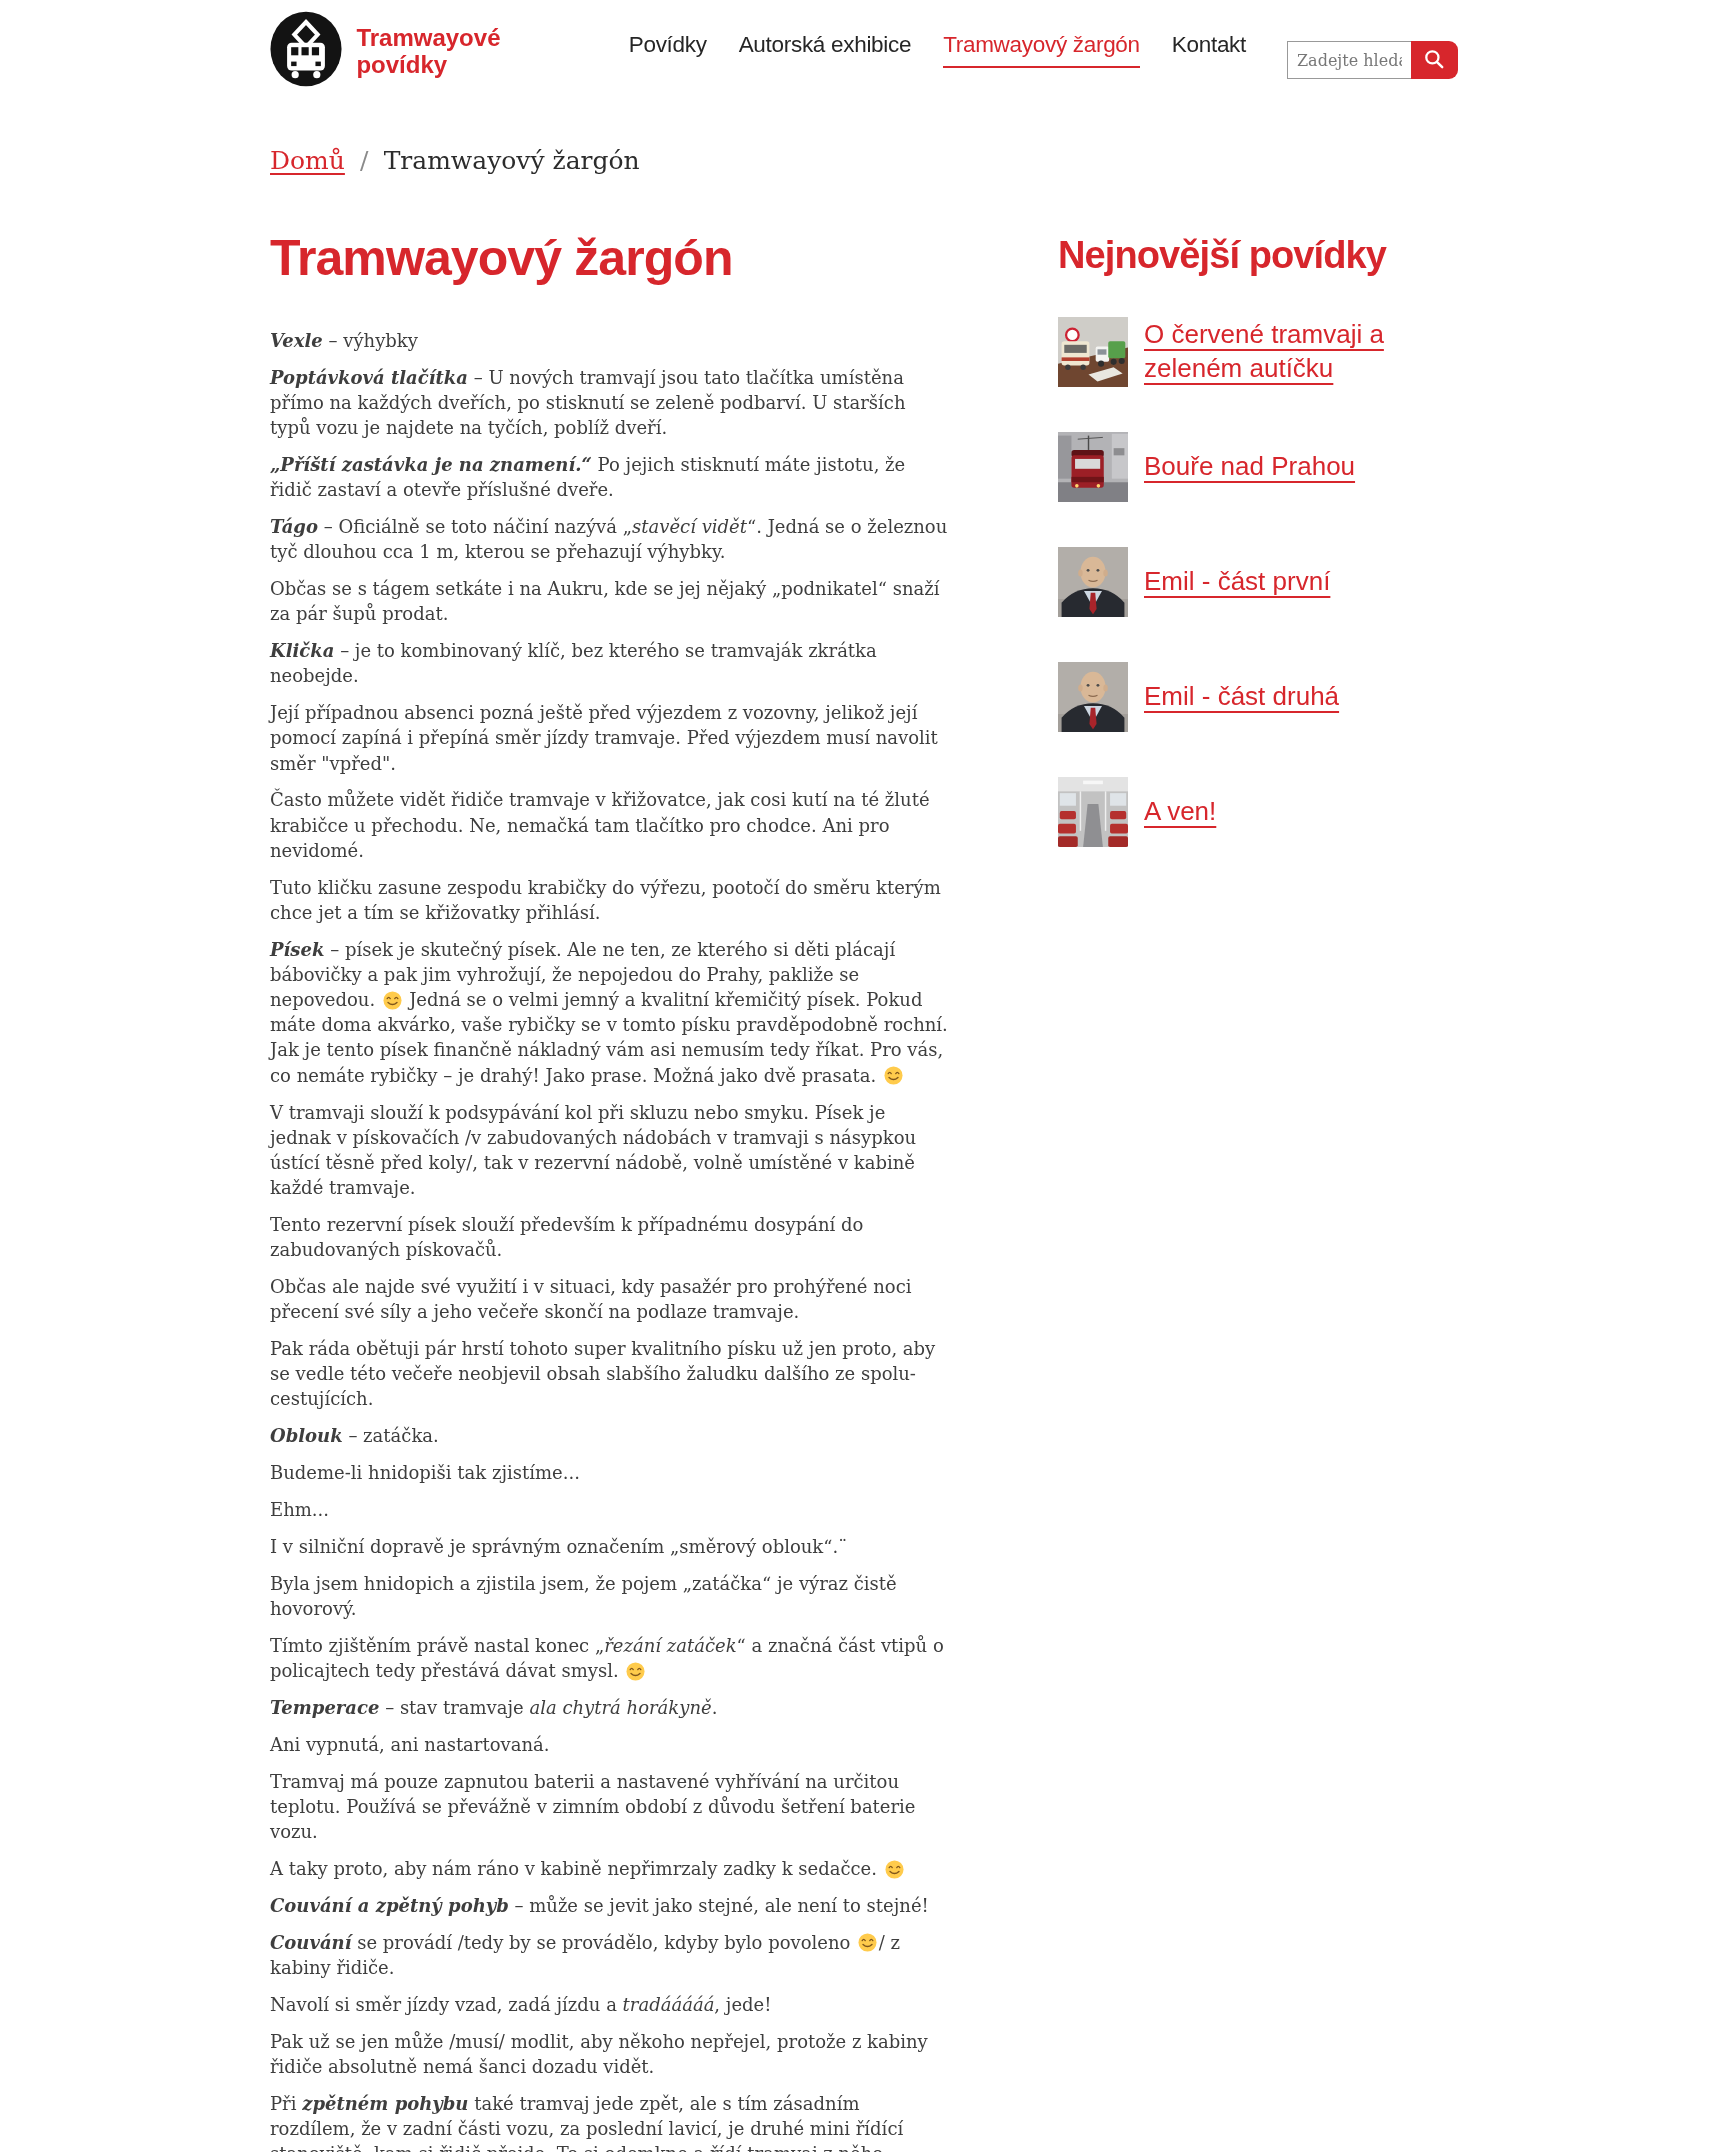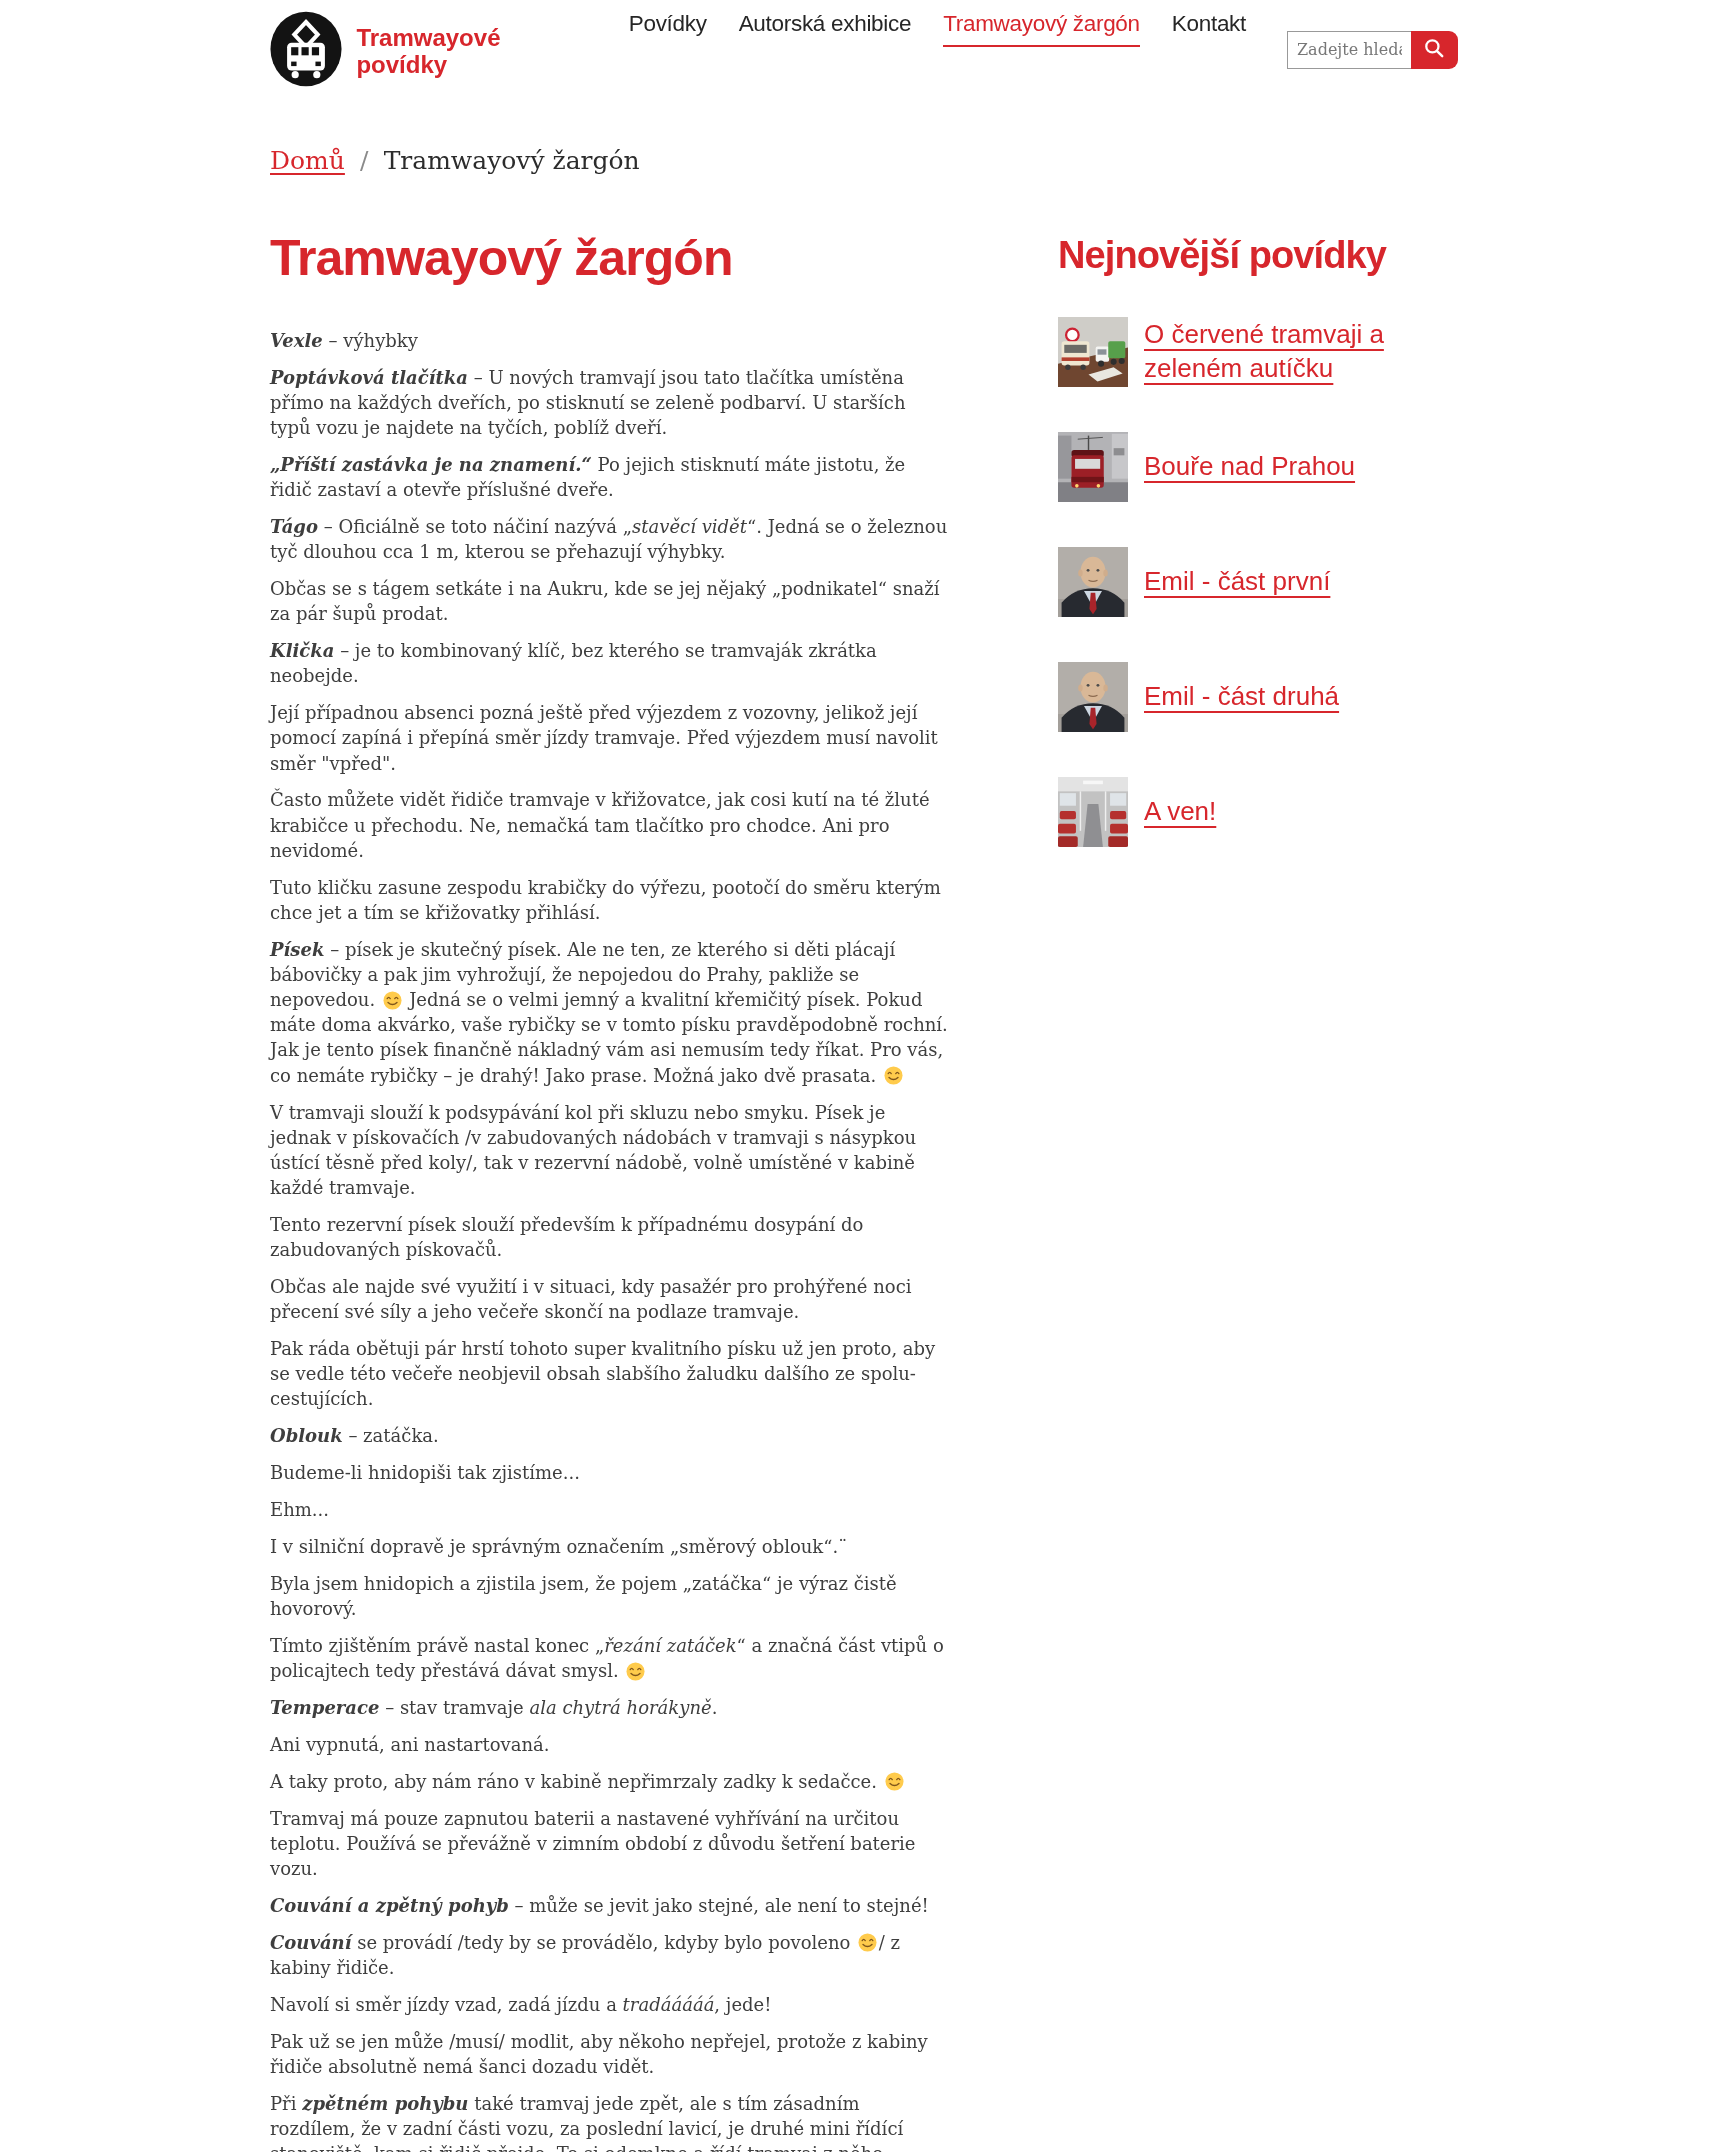--- a/index.html
+++ b/index.html
@@ -5,21 +5,21 @@
   * { box-sizing: border-box; }
   html,body { margin:0; padding:0; background:#fff; }
   body {
     width:1728px; min-height:2152px;
     font-family:"DejaVu Serif", serif;
     color:#3e3e3e;
   }
   .container { width:1188px; margin:0 auto; }
 
   
-  .header-inner { display:flex; align-items:flex-start; padding-top:10.8px; }
+  .header-inner { display:flex; align-items:center; padding-top:10.8px; }
   .brand { display:flex; gap:14.4px; text-decoration:none; cursor:pointer; }
   .brand-name {
     color:#d7262c; font-family:"Liberation Sans", sans-serif; font-stretch:condensed;
     font-weight:700; font-size:24px; line-height:1.12; width:144px; margin-top:14.4px;
   }
   nav.main-nav {
     margin-left:auto; display:flex; gap:32px; 
     font-family:"Liberation Sans", sans-serif; font-stretch:condensed;
     font-size:22.5px; font-weight:500; letter-spacing:-0.3px;
   }
@@ -154,27 +154,27 @@
         <p><span>I v silniční dopravě je správným označením „směrový oblouk“.¨</span></p>
         <p><span>Byla jsem hnidopich a zjistila jsem, že pojem „zatáčka“ je výraz čistě hovorový.</span></p>
         <p><span>Tímto zjištěním právě nastal konec „</span><span class="i">řezání zatáček</span><span>“ a značná část vtipů o policajtech tedy přestává dávat smysl. <span class="emoji"><svg viewBox="0 0 20 20" width="19" height="19" aria-hidden="true">
                 <circle cx="10" cy="10" r="9.5" fill="#FFCB4C"></circle>
                 <path d="M4.4 8 Q6 5.4 7.6 8" stroke="#80561b" stroke-width="1.4" fill="none" stroke-linecap="round"></path>
                 <path d="M12.4 8 Q14 5.4 15.6 8" stroke="#80561b" stroke-width="1.4" fill="none" stroke-linecap="round"></path>
                 <path d="M5.3 12 Q10 16.6 14.7 12" stroke="#80561b" stroke-width="1.5" fill="none" stroke-linecap="round"></path>
               </svg></span></span></p>
         <p><span class="b i">Temperace</span><span> – stav tramvaje </span><span class="i">ala chytrá horákyně</span><span>.</span></p>
         <p><span>Ani vypnutá, ani nastartovaná.</span></p>
+        <p><span>Tramvaj má pouze zapnutou baterii a nastavené vyhřívání na určitou teplotu. Používá se převážně v zimním období z důvodu šetření baterie vozu.</span></p>
         <p><span>A taky proto, aby nám ráno v kabině nepřimrzaly zadky k sedačce. <span class="emoji"><svg viewBox="0 0 20 20" width="19" height="19" aria-hidden="true">
                 <circle cx="10" cy="10" r="9.5" fill="#FFCB4C"></circle>
                 <path d="M4.4 8 Q6 5.4 7.6 8" stroke="#80561b" stroke-width="1.4" fill="none" stroke-linecap="round"></path>
                 <path d="M12.4 8 Q14 5.4 15.6 8" stroke="#80561b" stroke-width="1.4" fill="none" stroke-linecap="round"></path>
                 <path d="M5.3 12 Q10 16.6 14.7 12" stroke="#80561b" stroke-width="1.5" fill="none" stroke-linecap="round"></path>
               </svg></span></span></p>
-        <p><span>Tramvaj má pouze zapnutou baterii a nastavené vyhřívání na určitou teplotu. Používá se převážně v zimním období z důvodu šetření baterie vozu.</span></p>
         <p><span class="b i">Couvání a zpětný pohyb</span><span> – může se jevit jako stejné, ale není to stejné!</span></p>
         <p><span class="b i">Couvání</span><span> se provádí /tedy by se provádělo, kdyby bylo povoleno <span class="emoji"><svg viewBox="0 0 20 20" width="19" height="19" aria-hidden="true">
                 <circle cx="10" cy="10" r="9.5" fill="#FFCB4C"></circle>
                 <path d="M4.4 8 Q6 5.4 7.6 8" stroke="#80561b" stroke-width="1.4" fill="none" stroke-linecap="round"></path>
                 <path d="M12.4 8 Q14 5.4 15.6 8" stroke="#80561b" stroke-width="1.4" fill="none" stroke-linecap="round"></path>
                 <path d="M5.3 12 Q10 16.6 14.7 12" stroke="#80561b" stroke-width="1.5" fill="none" stroke-linecap="round"></path>
               </svg></span>/ z kabiny řidiče.</span></p>
         <p><span>Navolí si směr jízdy vzad, zadá jízdu a </span><span class="i">tradááááá</span><span>, jede!</span></p>
         <p><span>Pak už se jen může /musí/ modlit, aby někoho nepřejel, protože z kabiny řidiče absolutně nemá šanci dozadu vidět.</span></p>
         <p><span>Při </span><span class="b i">zpětném pohybu</span><span> také tramvaj jede zpět, ale s tím zásadním rozdílem, že v zadní části vozu, za poslední lavicí, je druhé mini řídící stanoviště, kam si řidič přejde. To si odemkne a řídí tramvaj z něho.</span></p>

